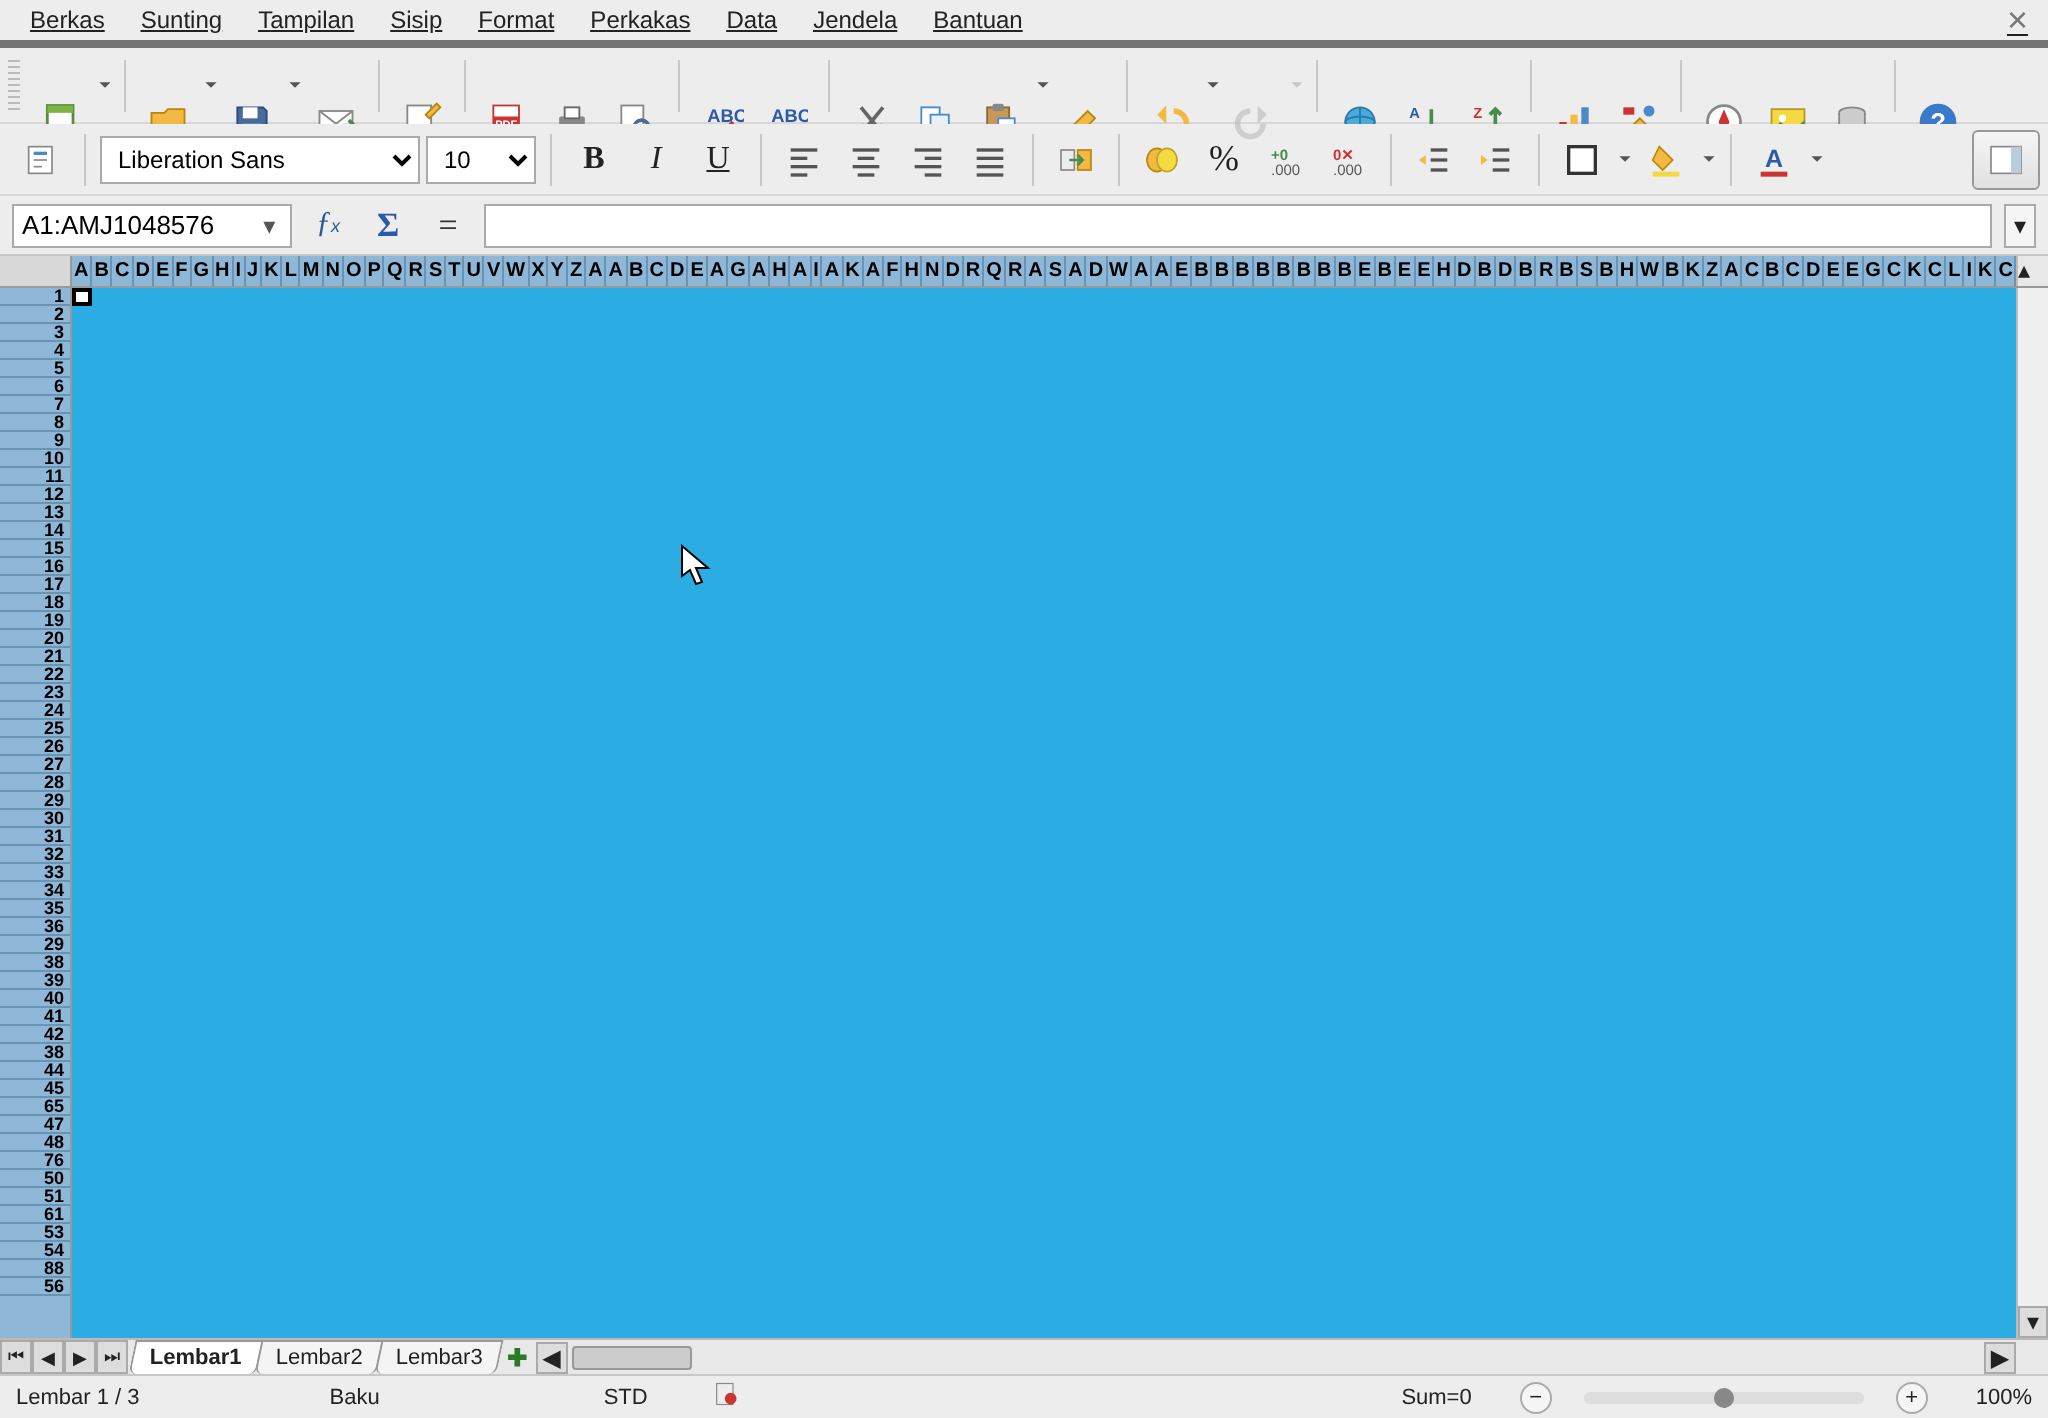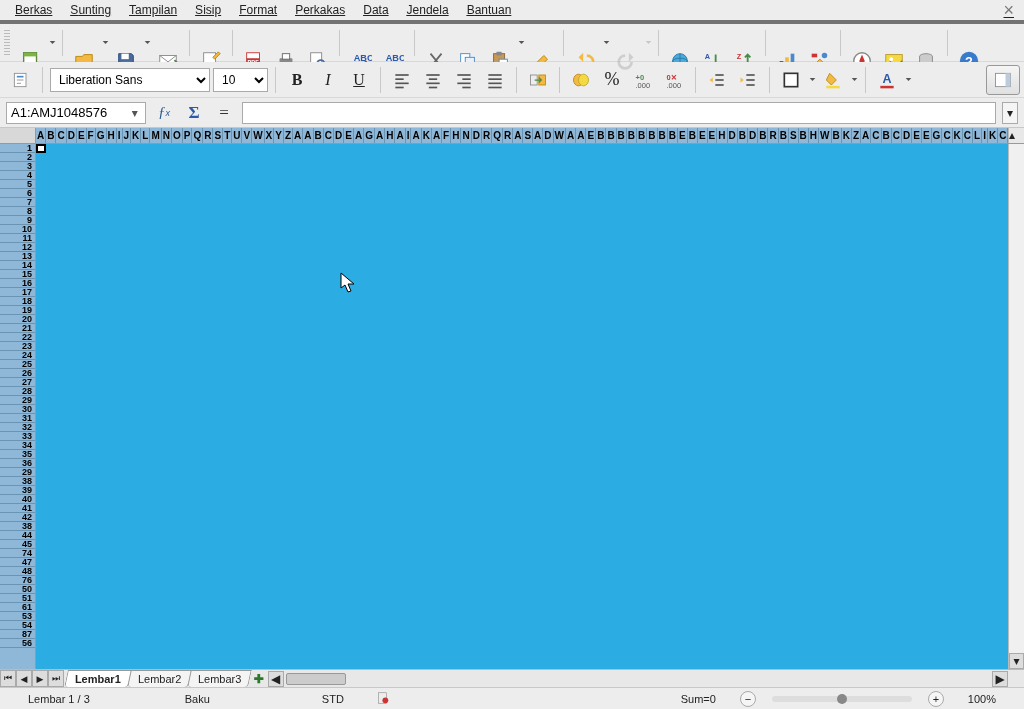--- a/index.html
+++ b/index.html
@@ -59,21 +59,21 @@
 .sheet-tabs { display:flex; align-items:flex-end; padding-left:2px; }
 .sheet-tab { padding:2px 8px; font-size:11px; background:#f4f4f4; border:1px solid #999; border-bottom:none; border-radius:0 0 4px 4px; margin-right:-1px; transform:skewX(-12deg); }
 .sheet-tab span { display:inline-block; transform:skewX(12deg);}
 .sheet-tab.active { background:#fff; font-weight:bold; }
 .addtab { width:18px; display:flex; align-items:center; justify-content:center; color:#2a7a2a; font-weight:bold; }
 .hscroll-track { flex:1; display:flex; align-items:center; }
 .hscroll-track .thumb { height:12px; background:#ccc; border:1px solid #999; border-radius:2px; }
 .hscroll-track .arrow { width:16px; height:16px; display:flex; align-items:center; justify-content:center; border:1px solid #aaa; background:#ddd; }
 
 
-.statusbar { height:22px; background:#ededed; border-top:1px solid #c8c8c8; display:flex; align-items:center; padding:0 20px; font-size:11px; gap:16px; }
+.statusbar { height:22px; background:#ededed; border-top:1px solid #c8c8c8; display:flex; align-items:center; padding:0 0; font-size:11px; gap:16px; }
 .statusbar .cell { padding:0 8px; }
 .statusbar .spacer { flex:1; }
 .zoom-slider { width:140px; height:6px; background:#ddd; border-radius:3px; position:relative; display:flex; align-items:center; }
 .zoom-slider .tick { position:absolute; left:50%; width:1px; height:10px; background:#888; top:-2px;}
 .zoom-slider .knob { position:absolute; left:50%; width:10px; height:10px; background:#888; border-radius:50%; transform:translateX(-50%); }
 .zoom-btn { width:16px; height:16px; border:1px solid #aaa; border-radius:50%; display:flex; align-items:center; justify-content:center; font-size:11px; background:#f5f5f5;}
 
 .cursor { position:absolute; left:340px; top:272px; pointer-events:none; z-index:1000;}
 </style>
 </head>
@@ -592,30 +592,30 @@
         <div class="r">36</div>
         <div class="r">29</div>
         <div class="r">38</div>
         <div class="r">39</div>
         <div class="r">40</div>
         <div class="r">41</div>
         <div class="r">42</div>
         <div class="r">38</div>
         <div class="r">44</div>
         <div class="r">45</div>
-        <div class="r">74</div>
+        <div class="r">65</div>
         <div class="r">47</div>
         <div class="r">48</div>
         <div class="r">76</div>
         <div class="r">50</div>
         <div class="r">51</div>
         <div class="r">61</div>
         <div class="r">53</div>
         <div class="r">54</div>
-        <div class="r">87</div>
+        <div class="r">88</div>
         <div class="r">56</div>
       </div>
     <div class="cells">
       <div class="active-cell"></div>
     </div>
     <div class="vscroll">
       <div class="track"></div>
       <div class="arrow">▾</div>
     </div>
   </div>

